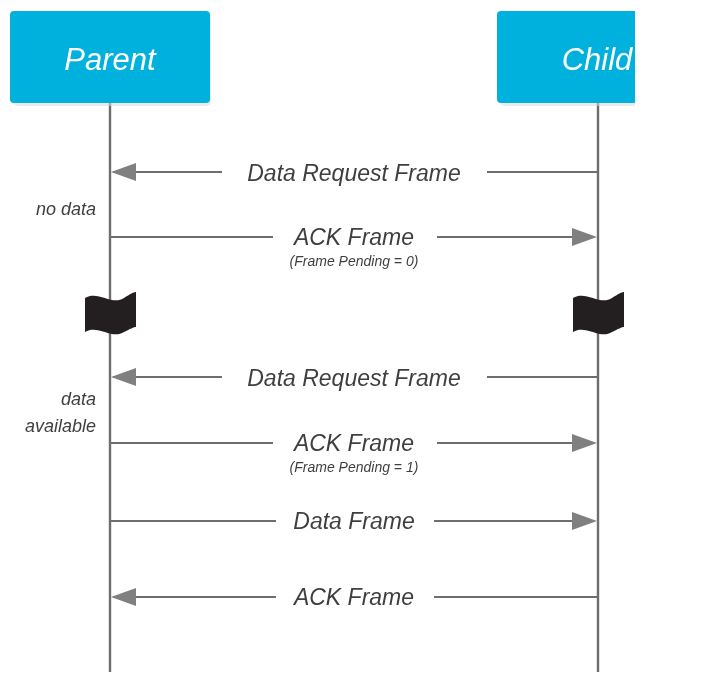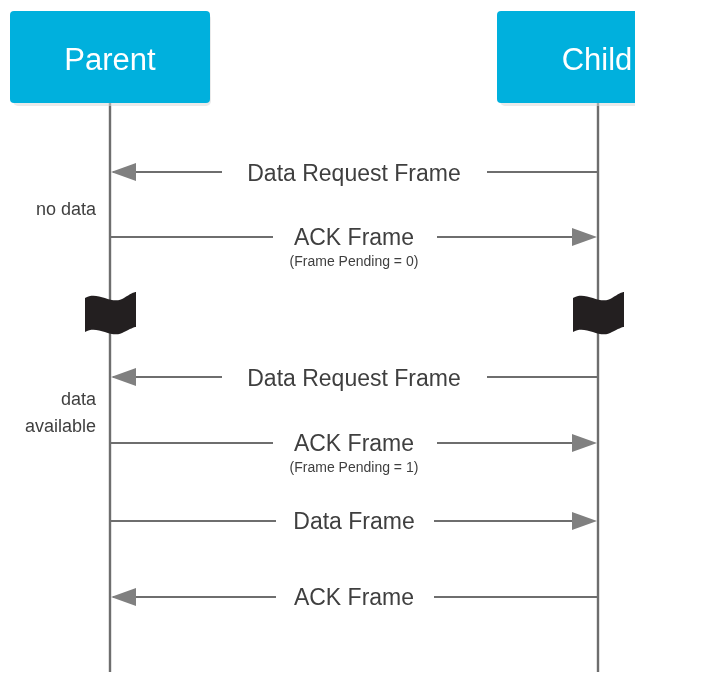--- a/index.html
+++ b/index.html
@@ -9,20 +9,21 @@
   }
   body {
     font-family: "Liberation Sans", sans-serif;
   }
   #diagram-root {
     position: relative;
     width: 635px;
     height: 676px;
     background: #ffffff;
     overflow: hidden;
+    font-style: italic;
   }
   #seq-svg {
     position: absolute;
     top: 0;
     left: 0;
     display: block;
   }
   .participant-label {
     font-family: "Liberation Sans", sans-serif;
     font-size: 31px;

